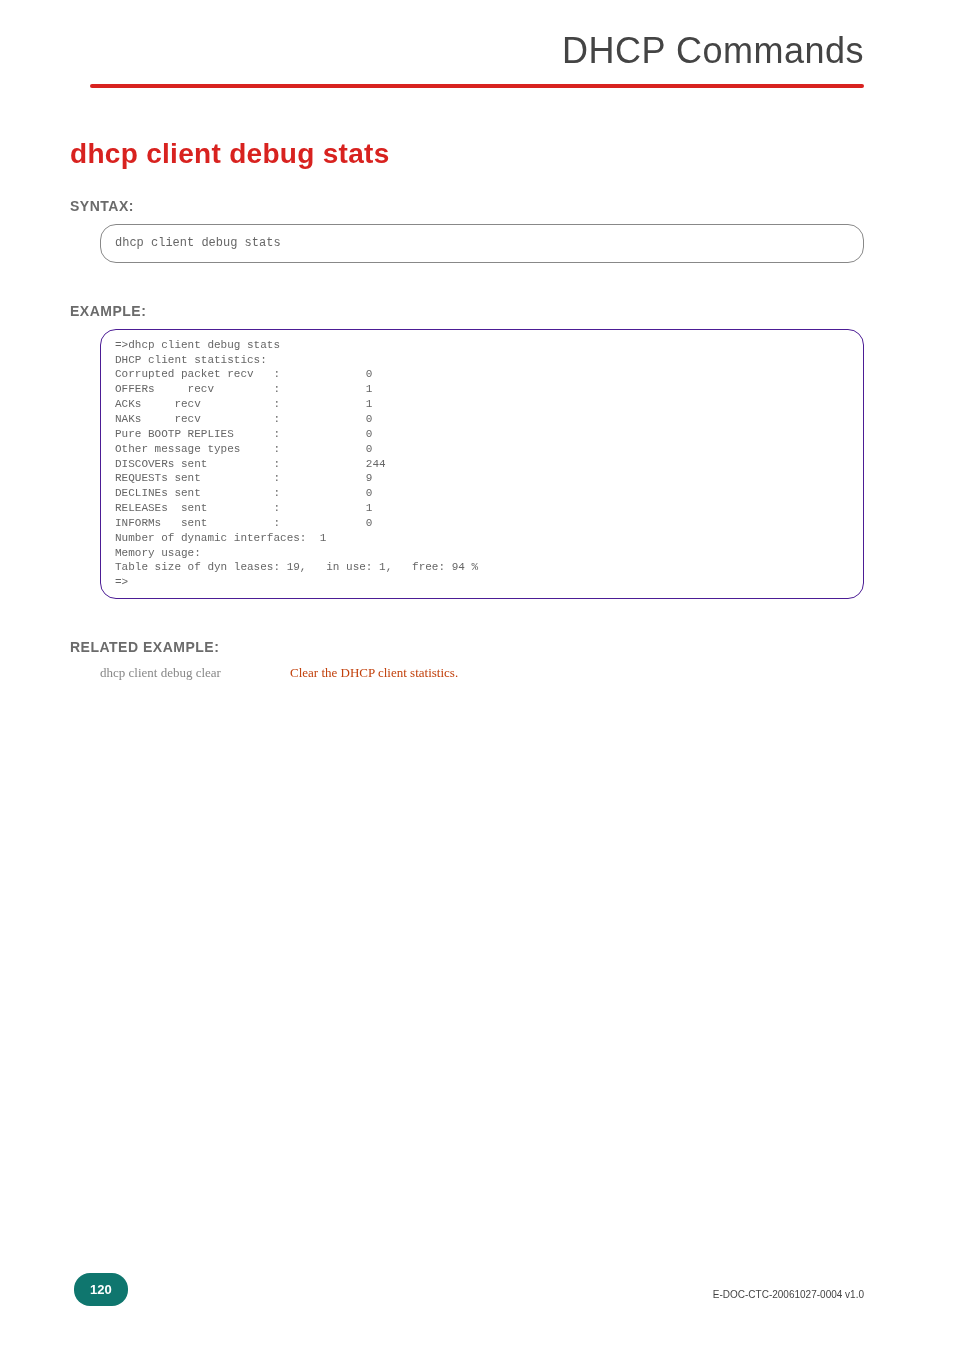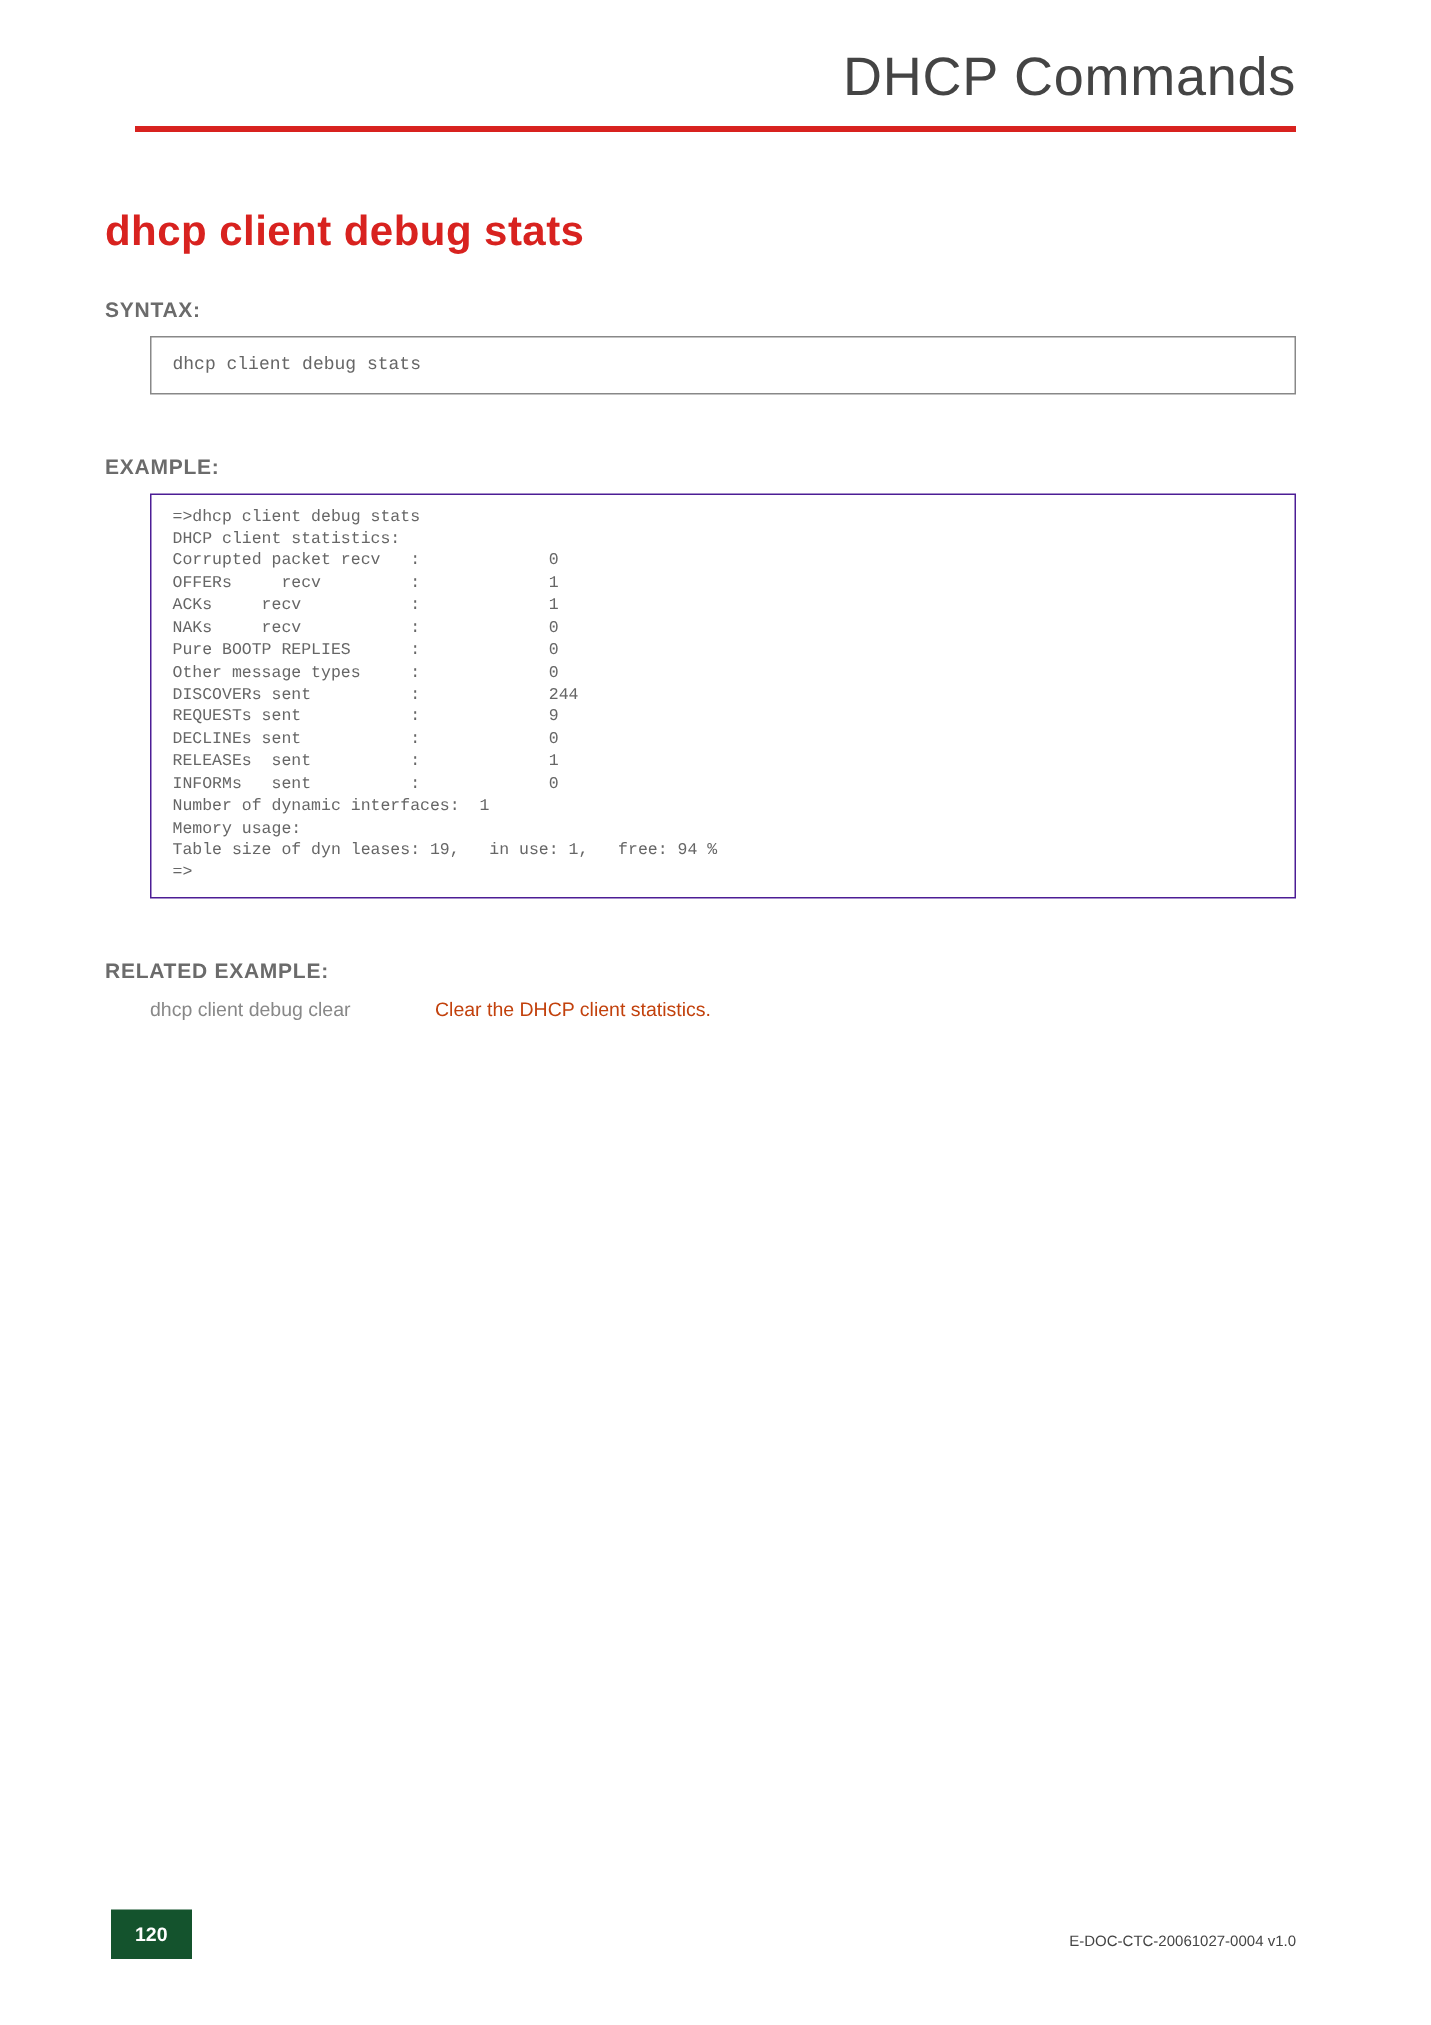--- a/index.html
+++ b/index.html
@@ -1,15 +1,15 @@
 <!DOCTYPE html>
 <html><head>
 <meta charset="utf-8">
 <style>
-  * { box-sizing: border-box; margin: 0; padding: 0; }
+  * { box-sizing: border-box; margin: 0; padding: 0; border-radius: 16px; }
   body {
     width: 954px;
     height: 1350px;
     background: #fff;
     font-family: Arial, Helvetica, sans-serif;
     position: relative;
     color: #000;
   }
   .header-area {
     padding: 30px 90px 0 90px;
@@ -67,20 +67,21 @@
     margin-left: 30px;
     margin-bottom: 40px;
     font-family: "Courier New", monospace;
     font-size: 11px;
     color: #666;
     white-space: pre;
     line-height: 1.35;
   }
   .related-table {
     margin-left: 30px;
+    font-family: Liberation Serif, serif;
   }
   .related-row {
     display: flex;
     font-size: 13px;
   }
   .related-cmd {
     color: #888;
     width: 190px;
   }
   .related-desc {
@@ -89,21 +90,21 @@
   .footer {
     position: absolute;
     bottom: 44px;
     left: 0;
     width: 100%;
   }
   .page-num-box {
     position: absolute;
     left: 74px;
     bottom: 0;
-    background: #14532d;
+    background: #0f766e;
     color: #fff;
     font-weight: bold;
     font-size: 13px;
     padding: 9px 16px;
   }
   .doc-id {
     position: absolute;
     right: 90px;
     bottom: 6px;
     font-size: 10px;

